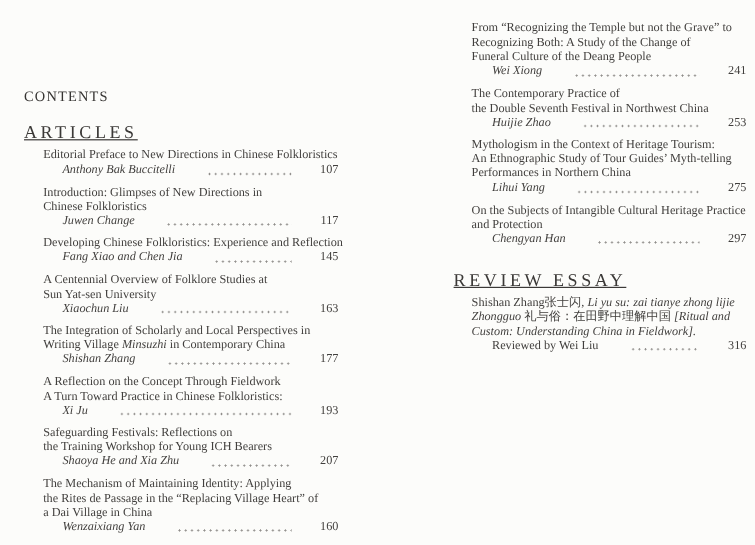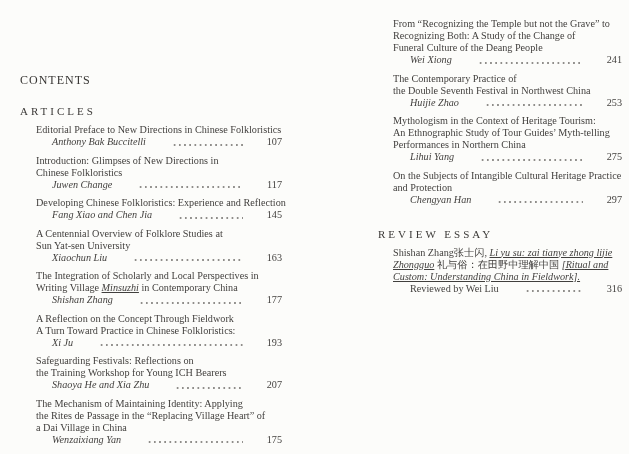--- a/index.html
+++ b/index.html
@@ -9,32 +9,32 @@
     background:#fcfcfa;
     font-family:"Liberation Serif", serif;
     color:#413f3d;
   }
   
   .left-col{position:absolute;left:20px;top:71px;width:286px;}
   .contents-title{
     font-size:12px;line-height:18px;letter-spacing:1px;color:#363432;
   }
   .section-heading{
-    font-size:11px;line-height:12px;letter-spacing:3px;color:#3b3937;
+    font-size:15px;line-height:12px;letter-spacing:3px;color:#3b3937;text-decoration:underline;
   }
   .left-col .section-heading{margin-top:16px;margin-bottom:7px;}
   
   .right-col{position:absolute;left:378px;top:18px;width:244px;}
   .right-col .section-heading{margin-top:22px;margin-bottom:7px;}
   
   .entry{font-size:10.2px;line-height:12px;margin-bottom:6.5px;}
   .tl{white-space:nowrap;}
   .left-col .tl{padding-left:16px;}
   .right-col .tl{padding-left:15px;}
-  .it{font-style:italic;text-decoration:underline;}
+  .it{font-style:italic;}
   .row{display:flex;align-items:flex-end;gap:20px;}
   .left-col .row{margin-left:32px;margin-right:24px;}
   .right-col .row{margin-left:32px;margin-right:0;}
   .author{font-style:italic;}
   .reviewer{font-style:normal;}
   .pg{text-align:right;}
   .leader{
     flex:1 1 auto;align-self:flex-end;height:2px;
     margin:0 4px 2.5px 6px;
     background-image:radial-gradient(circle, #8f8d8a 0.7px, rgba(255,255,255,0) 0.95px);
@@ -112,21 +112,21 @@
             <span class="pg">207</span>
           </div>
         </div>
         <div class="entry">
           <div class="tl"><span>The Mechanism of Maintaining Identity: Applying</span></div>
           <div class="tl"><span>the Rites de Passage in the “Replacing Village Heart” of</span></div>
           <div class="tl"><span>a Dai Village in China</span></div>
           <div class="row">
             <span class="author">Wenzaixiang Yan</span>
             <span class="leader"></span>
-            <span class="pg">175</span>
+            <span class="pg">160</span>
           </div>
         </div>
       </div>
   </div>
 
   <div class="right-col">
     <div id="right-entries">
         <div class="entry">
           <div class="tl"><span>From “Recognizing the Temple but not the Grave” to</span></div>
           <div class="tl"><span>Recognizing Both: A Study of the Change of</span></div>

